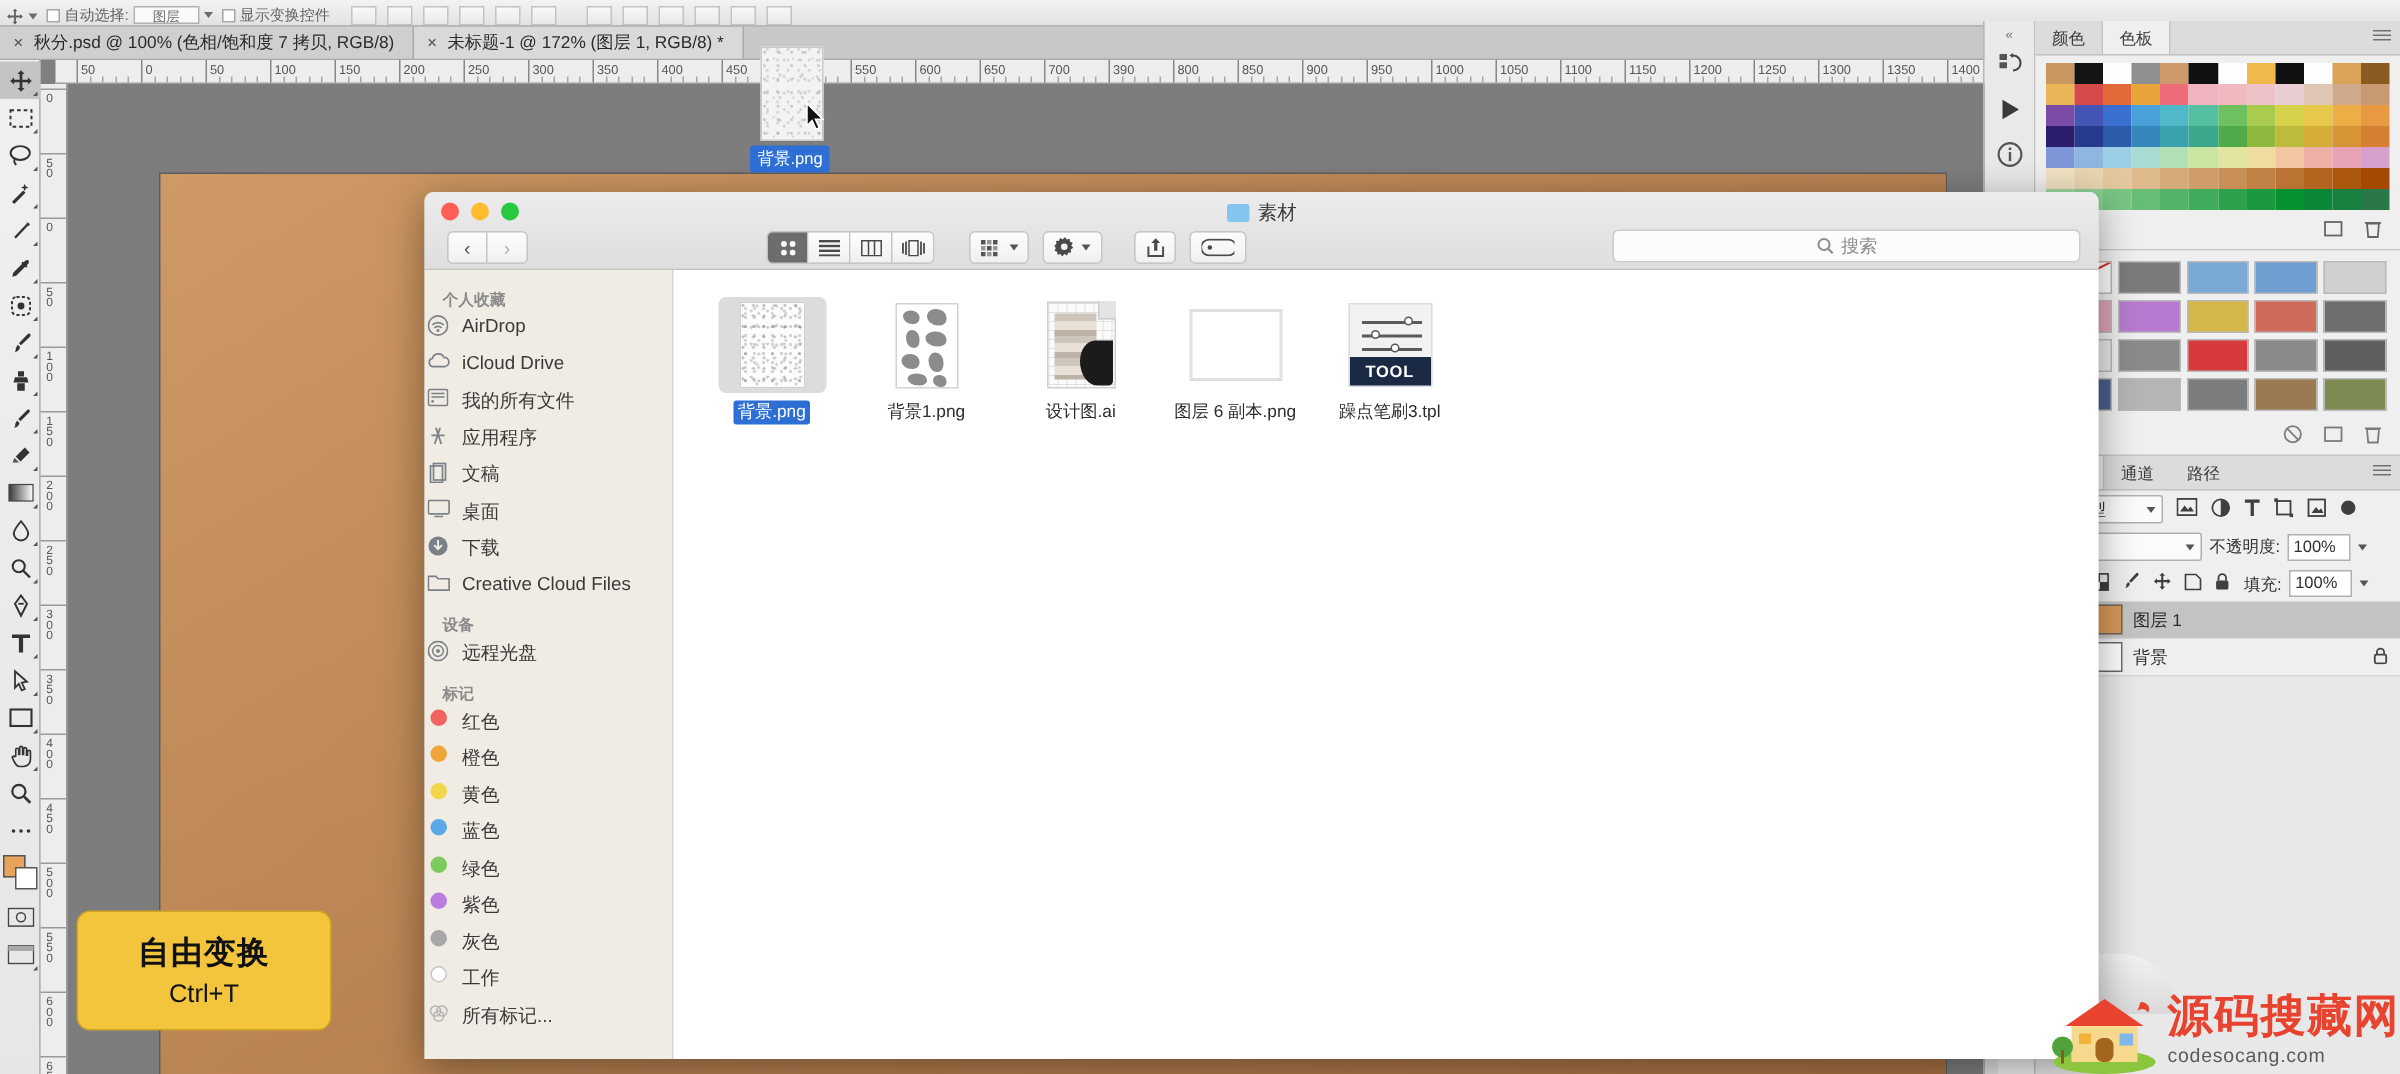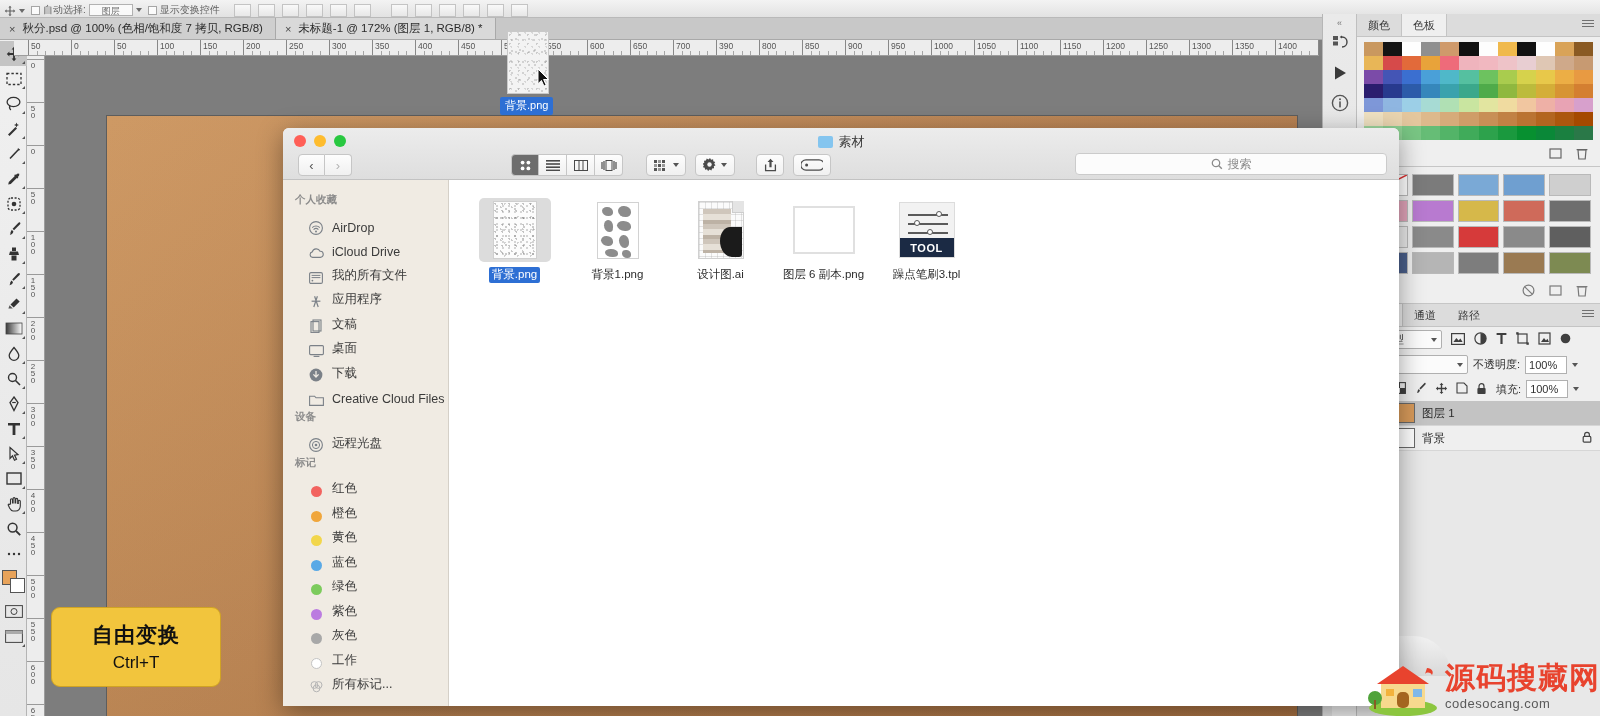--- a/index.html
+++ b/index.html
@@ -52,21 +52,21 @@
   .tool.sel { background: #c4c4c4; }
   .tool svg { display: block; }
   .tool .tri { position: absolute; right: 2px; bottom: 2px; width: 0; height: 0;
     border-left: 3px solid transparent; border-bottom: 3px solid #555; }
   .tool-colors { margin: 4px auto 0; width: 23px; height: 23px; position: relative; }
   .tc-a { position:absolute; left:0; top:0; width:15px; height:15px; background:#e8a35a; border:1px solid #555;}
   .tc-b { position:absolute; right:0; bottom:0; width:15px; height:15px; background:#fff; border:1px solid #555;}
 
   
   .ruler-h {
-    position: absolute; left: 14px; top: 40px; width: 1305px; height: 16px;
+    position: absolute; left: 37px; top: 40px; width: 1305px; height: 16px;
     background: #ededed; border-bottom: 1px solid #9d9d9d; overflow: hidden;
   }
   .ruler-v {
     position: absolute; left: 27px; top: 56px; width: 18px; height: 660px;
     background: #ededed; border-right: 1px solid #9d9d9d; overflow: hidden;
   }
   .rh-tick { position: absolute; top: 0; width: 1px; height: 16px; }
   .rh-lab { position: absolute; top: 1px; font-size: 8.5px; color: #555; padding-left: 2px; }
   .rv-lab { position: absolute; left: 2px; font-size: 8px; color: #555; width: 8px; line-height: 7px; text-align:center; }
 
@@ -218,22 +218,22 @@
     display: flex; align-items: center; justify-content: center; gap: 5px;
     font-size: 12px; color: #8b8b8b;
   }
   .fd-body { display: flex; height: 526px; }
   .fd-sidebar {
     width: 166px; background: #f0ebe3; border-right: 1px solid #d5d0c8;
     padding-top: 9px; overflow: hidden;
   }
   .sb-head { font-size: 10.5px; color: #8b8b8b; padding: 4px 12px 3px; font-weight: 700; }
   .sb-item {
-    display: flex; align-items: flex-end; gap: 8px; height: 24.5px;
-    padding-left: 25px; font-size: 12.5px; color: #3a3a3a;
+    display: flex; align-items: flex-start; gap: 8px; height: 24.5px;
+    padding-left: 1px; font-size: 12.5px; color: #3a3a3a;
   }
   .sb-ic { width: 16px; display: flex; align-items: center; justify-content: center; color: #7b8188; }
   .dot { width: 11px; height: 11px; border-radius: 50%; }
   .fd-main { flex: 1; background: #fff; padding: 18px 0 0 14px; }
   .icon-grid { display: flex; gap: 0; }
   .file-cell { width: 103px; display: flex; flex-direction: column; align-items: center; }
   .file-icon-wrap { width: 72px; height: 64px; display:flex; align-items:center; justify-content:center; border-radius:5px;}
   .file-cell.sel .file-icon-wrap { background: #dcdcdc; }
   .file-name { margin-top: 5px; font-size: 11.5px; color: #2c2c2c; white-space: nowrap; }
   .file-cell.sel .file-name { background: #2d6fd4; color: #fff; border-radius: 2px; padding: 0 3px 1px; }

